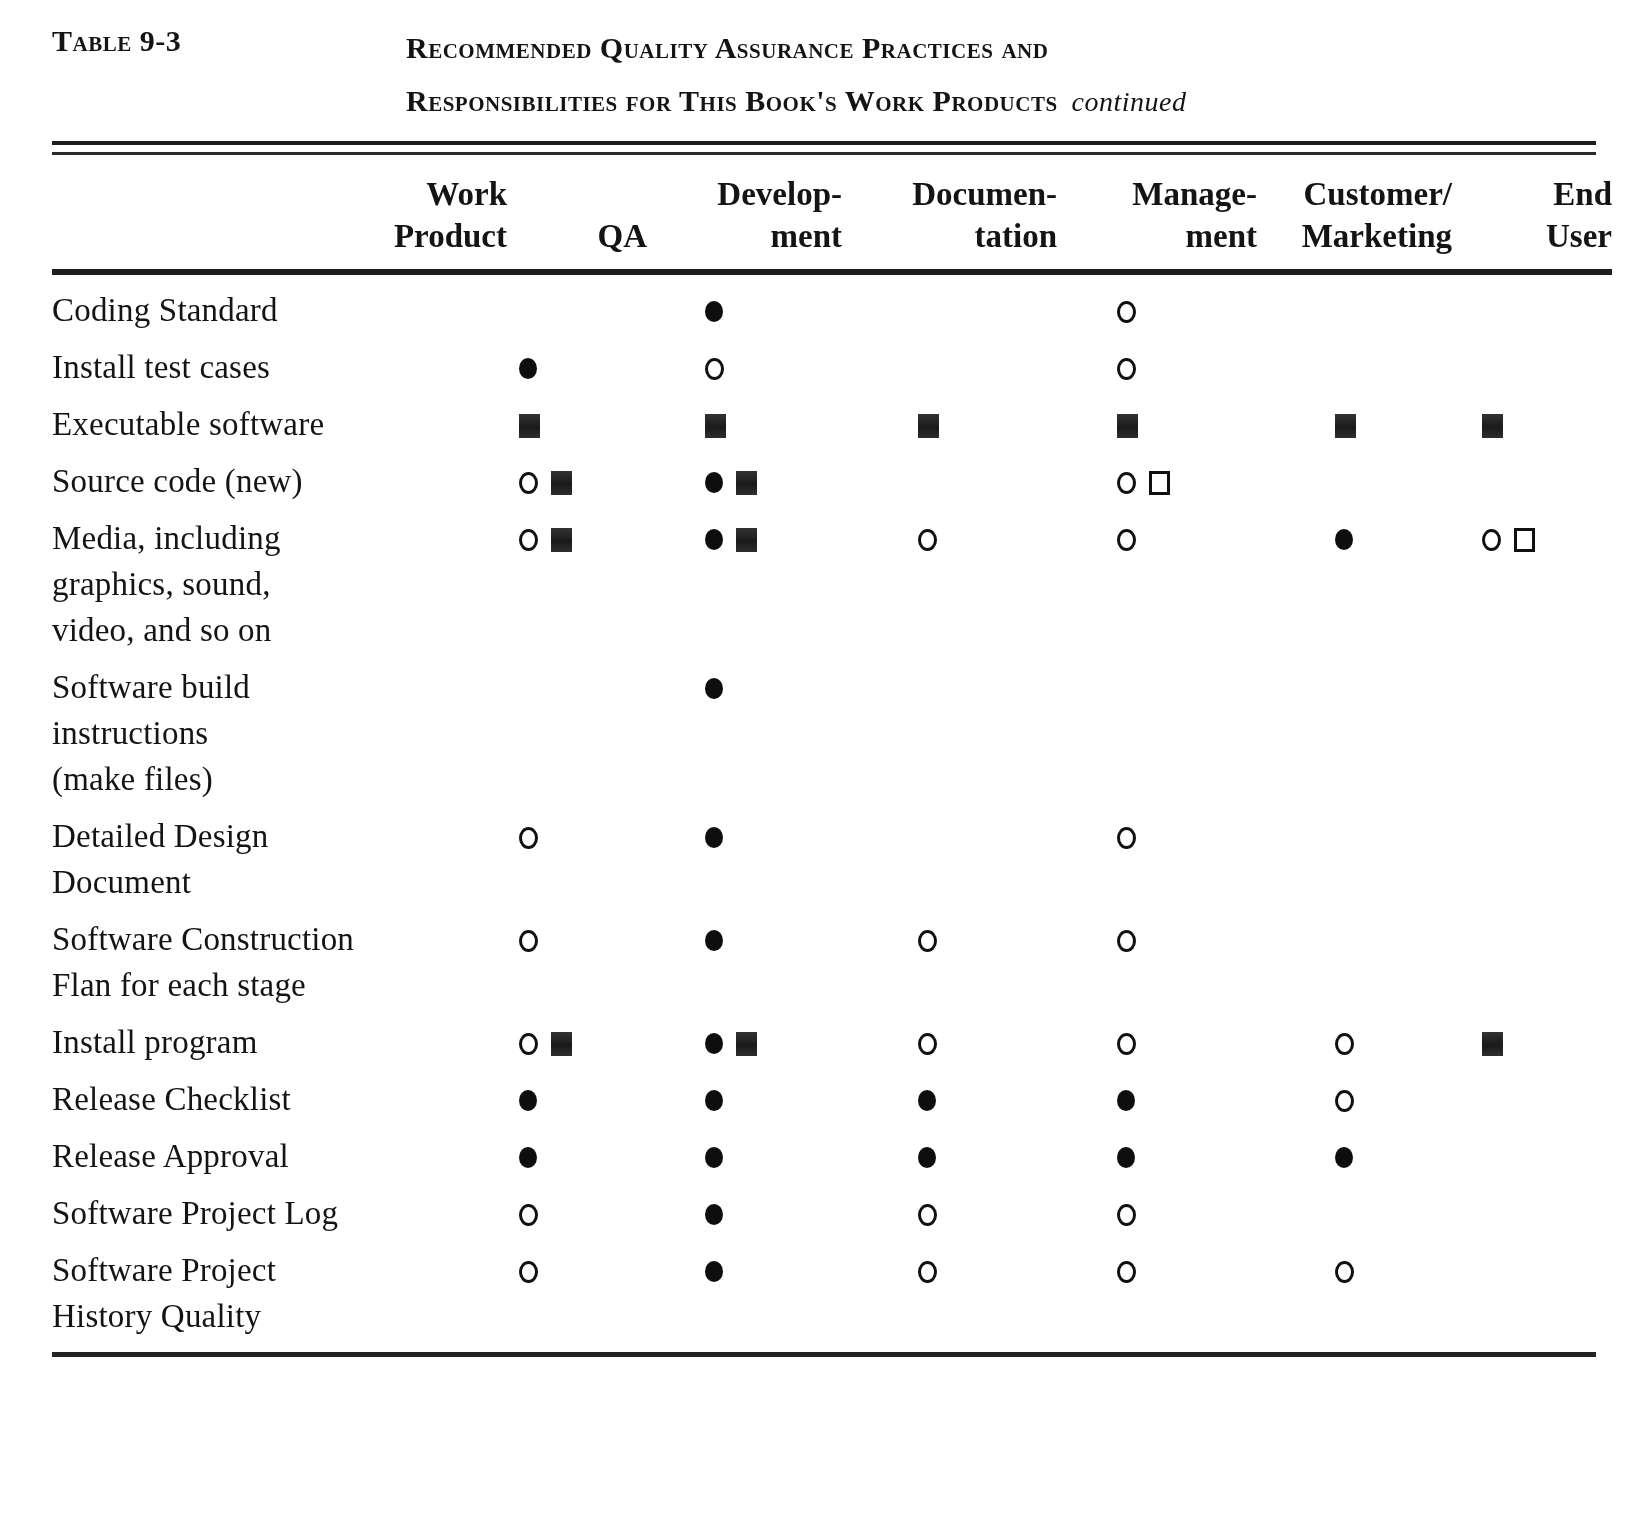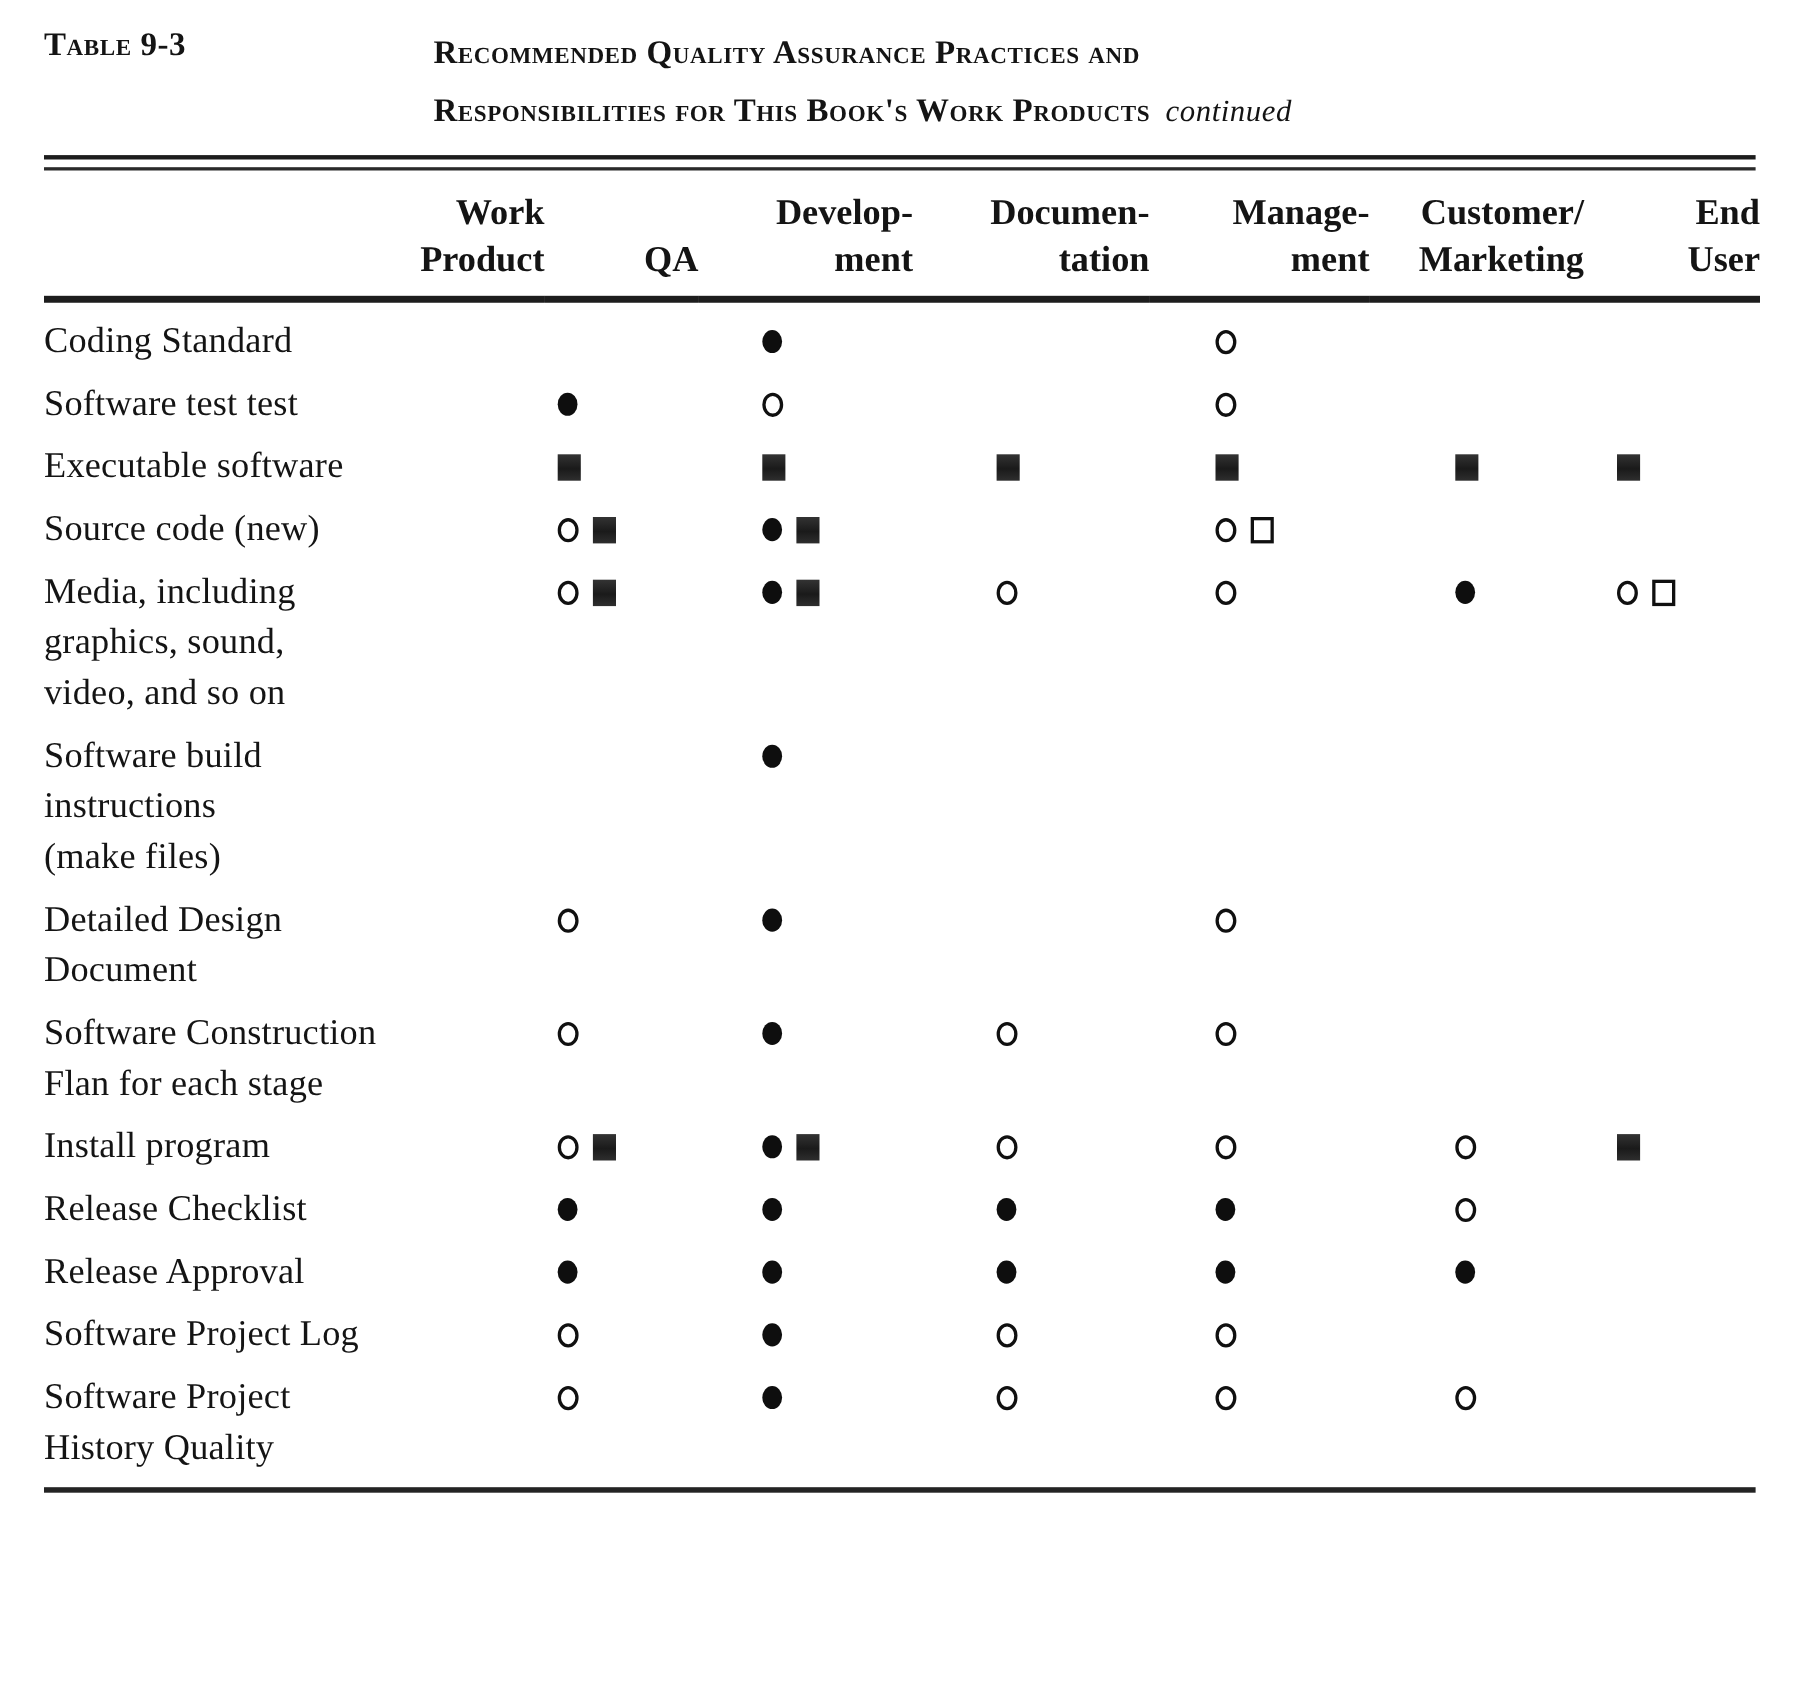--- a/index.html
+++ b/index.html
@@ -8,21 +8,21 @@
     background: #ffffff;
   }
   body {
     width: 1642px;
     height: 1538px;
     font-family: "Liberation Serif", "DejaVu Serif", serif;
     color: #141414;
     overflow: hidden;
   }
   .page {
-    padding: 22px 46px 0 40px;
+    padding: 22px 46px 0 52px;
     box-sizing: border-box;
     width: 1642px;
   }
 
   
   .caption-row {
     display: flex;
     align-items: flex-start;
     margin-bottom: 14px;
   }
@@ -194,21 +194,21 @@
           </td>
           <td class="sym-cell sym-col-0"></td>
           <td class="sym-cell sym-col-1"><span class="sym sym-filled-circle"></span></td>
           <td class="sym-cell sym-col-2"></td>
           <td class="sym-cell sym-col-3"><span class="sym sym-open-circle"></span></td>
           <td class="sym-cell sym-col-4"></td>
           <td class="sym-cell sym-col-5"></td>
         </tr>
         <tr>
           <td class="label-cell">
-            <div>Software test test</div>
+            <div>Install test cases</div>
           </td>
           <td class="sym-cell sym-col-0"><span class="sym sym-filled-circle"></span></td>
           <td class="sym-cell sym-col-1"><span class="sym sym-open-circle"></span></td>
           <td class="sym-cell sym-col-2"></td>
           <td class="sym-cell sym-col-3"><span class="sym sym-open-circle"></span></td>
           <td class="sym-cell sym-col-4"></td>
           <td class="sym-cell sym-col-5"></td>
         </tr>
         <tr>
           <td class="label-cell">

